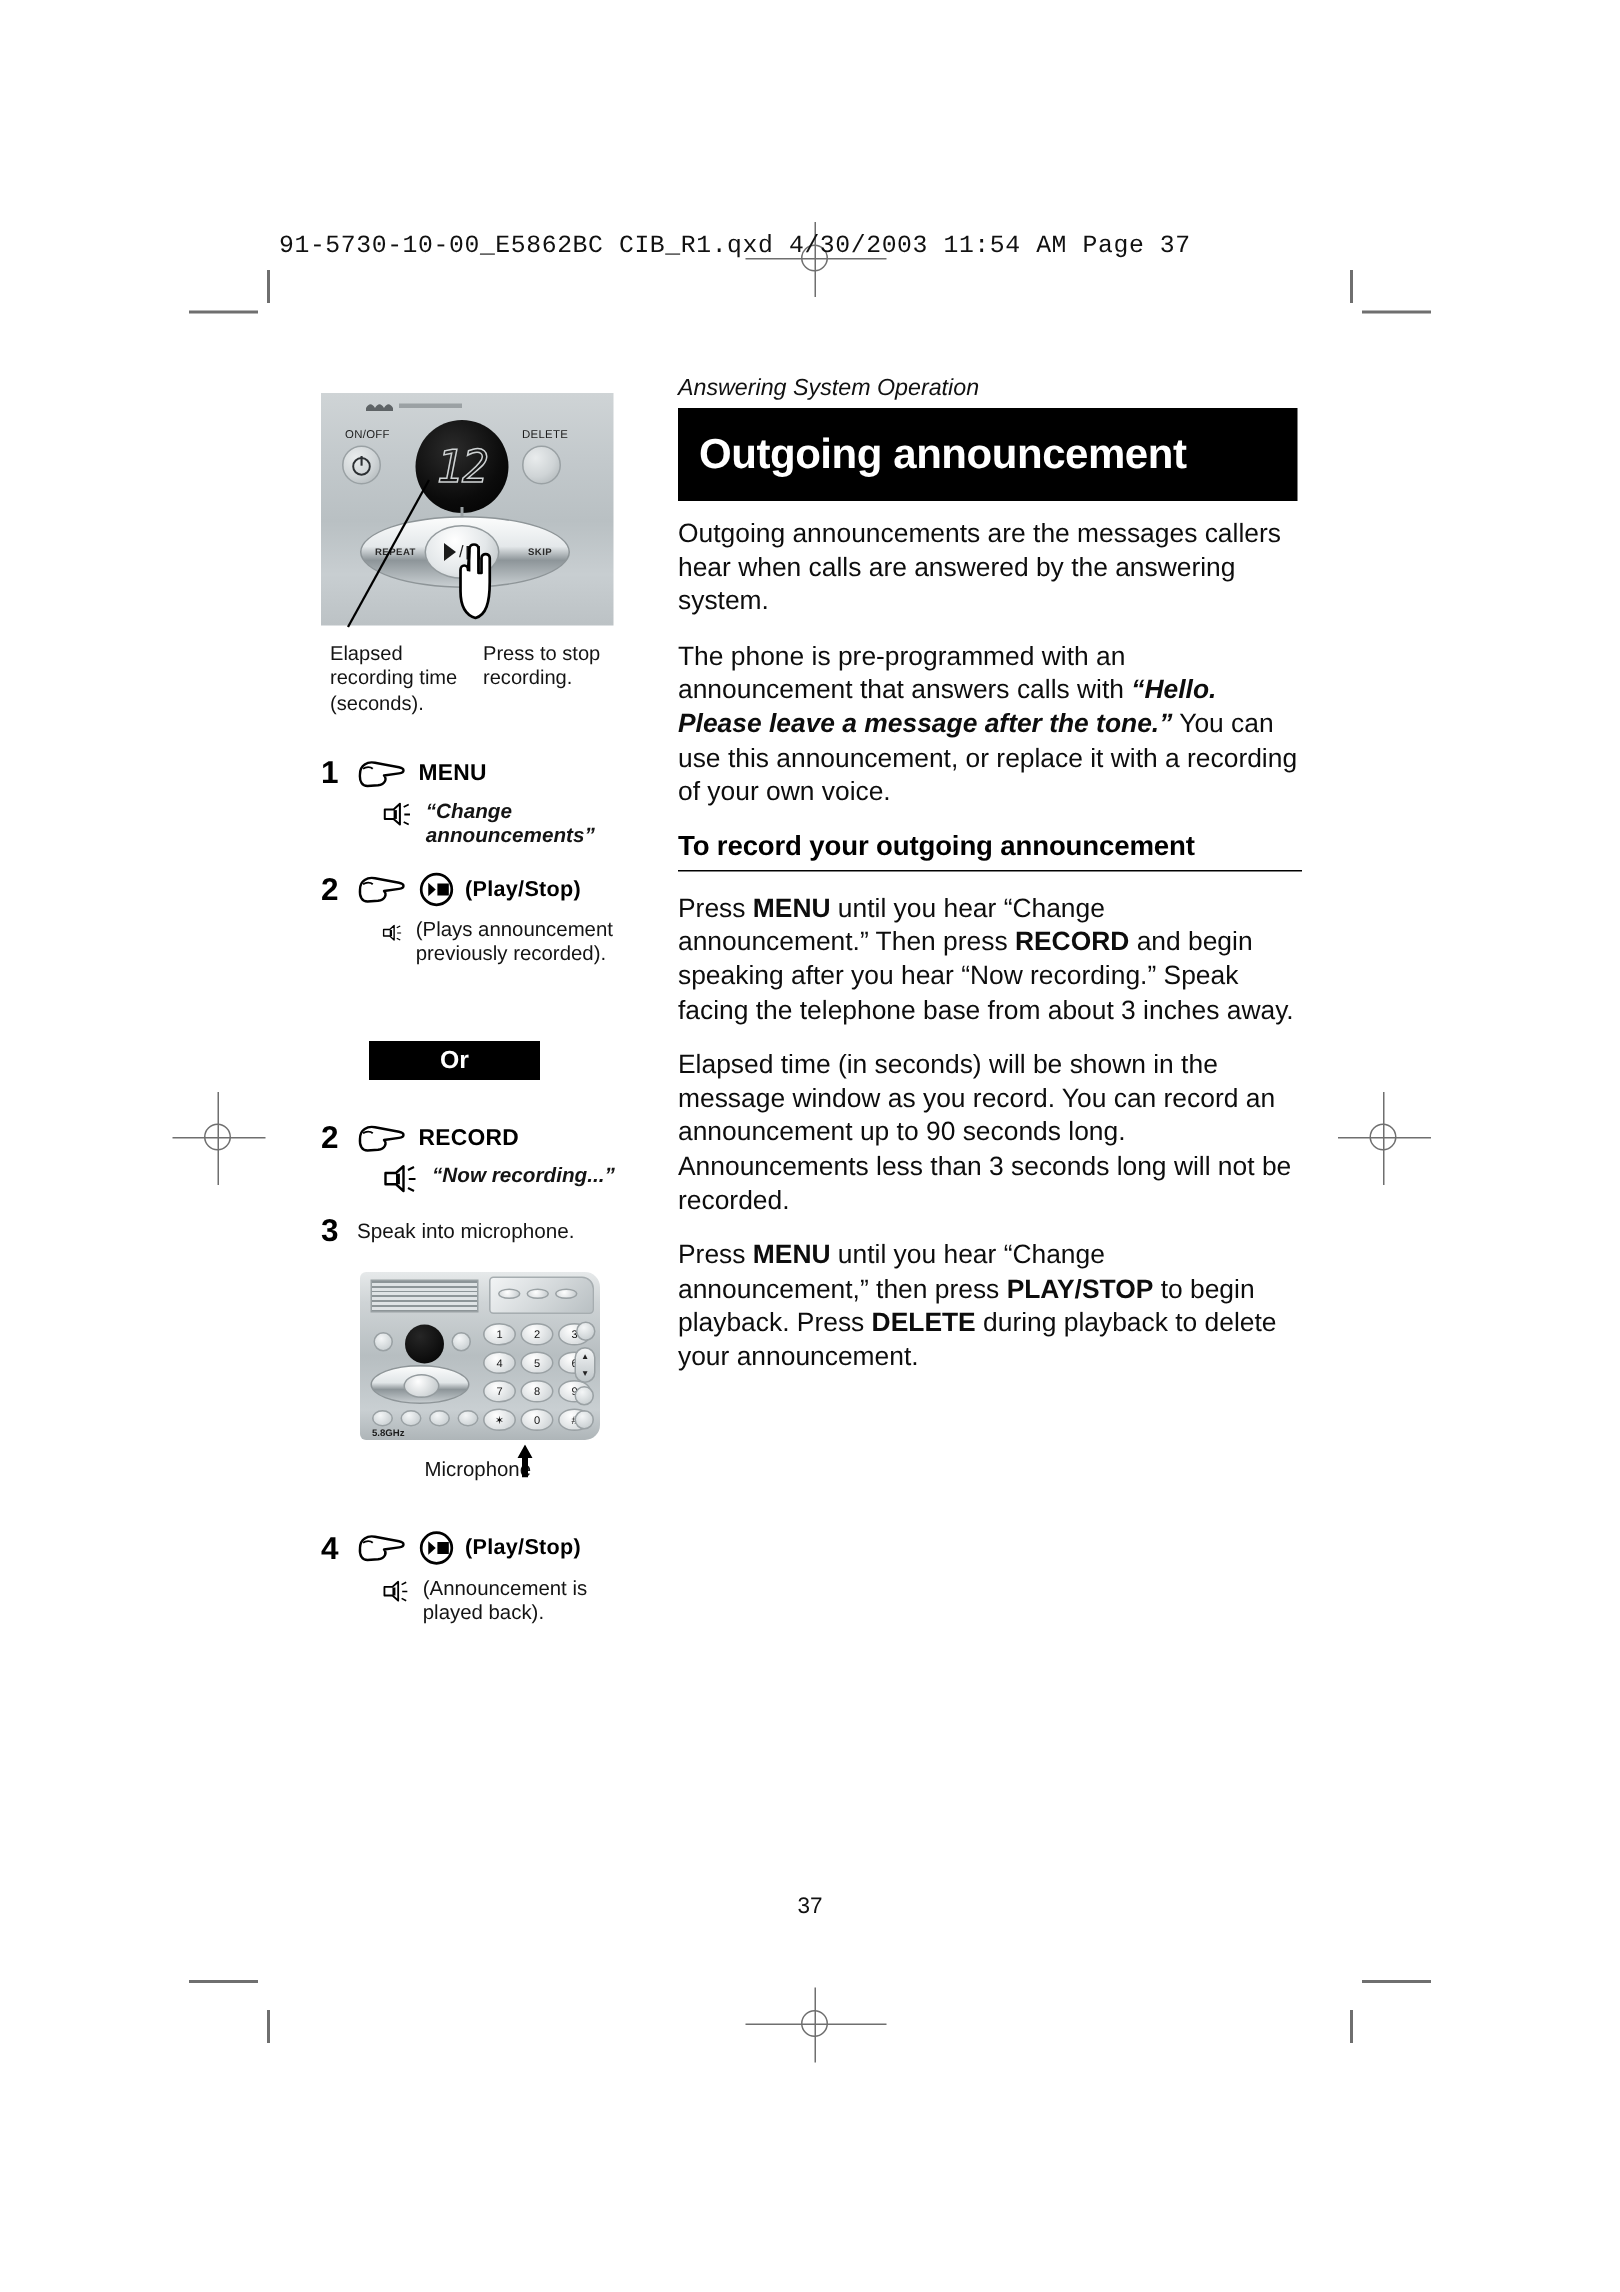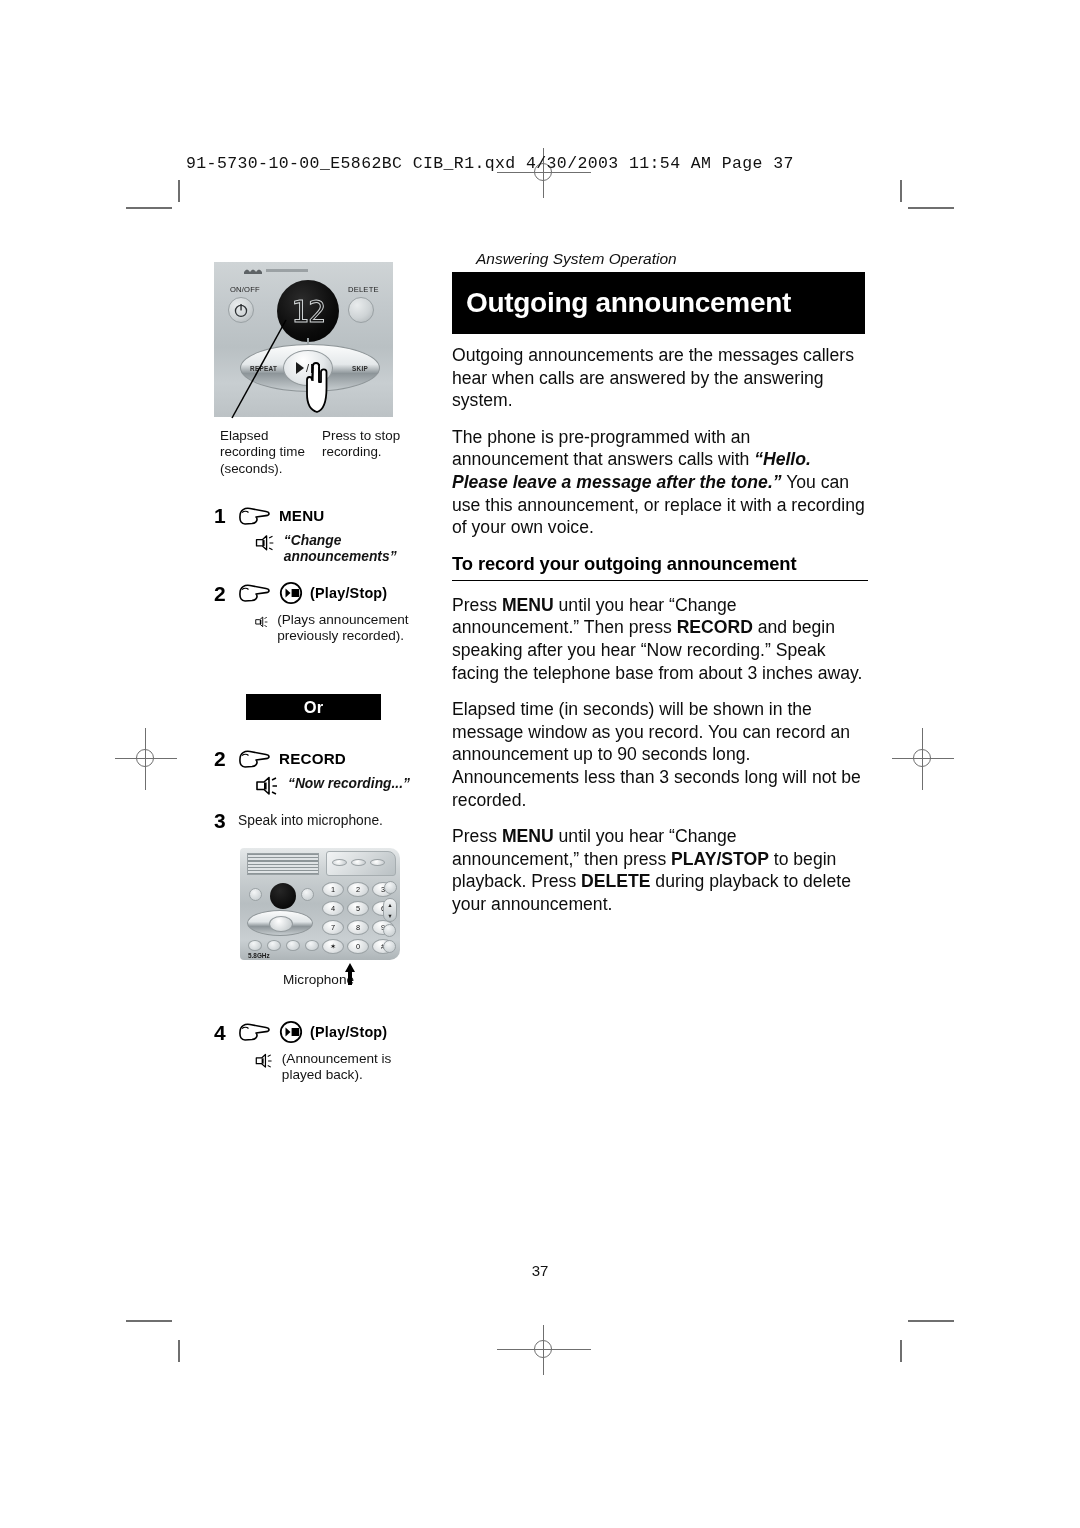--- a/index.html
+++ b/index.html
@@ -49,21 +49,21 @@
     letter-spacing: 0.4px;
     color: #111;
     white-space: nowrap;
   }
 
   
   .page { position: absolute; left: 0; top: 0; width: 1080px; height: 1528px; }
 
   .running-head {
     position: absolute;
-    left: 476px; top: 250px;
+    left: 452px; top: 250px;
     font-size: 15.5px;
     font-style: italic;
     color: #111;
   }
 
   .title-bar {
     position: absolute;
     left: 452px; top: 272px;
     width: 413px; height: 62px;
     background: #000;
@@ -99,21 +99,21 @@
     padding-bottom: 5px;
     border-bottom: 1.6px solid #000;
     letter-spacing: -0.1px;
   }
   .subhead-wrap { margin-top: 6px; margin-bottom: 13px; }
 
   
   .panel {
     position: absolute;
     left: 214px; top: 262px;
-    width: 179px; height: 155px;
+    width: 195px; height: 155px;
     background: linear-gradient(180deg,#cfd4d6 0%,#c3c9cc 28%,#b9c0c3 55%,#c8ced1 78%,#bcc2c5 100%);
     overflow: hidden;
   }
   .panel .brandlogo {
     position: absolute; left: 28px; top: 4px;
     width: 68px; height: 9px;
     opacity: .75;
   }
   .panel .lbl {
     position: absolute;
@@ -136,20 +136,21 @@
     position: absolute;
     left: 63px; top: 18px;
     width: 62px; height: 62px;
     border-radius: 50%;
     background: radial-gradient(circle at 40% 32%, #2b2b2b 0%, #0b0b0b 60%, #000 100%);
     display: flex; align-items: center; justify-content: center;
   }
   .panel .display .digits {
     font-family: "DejaVu Sans Mono", monospace;
     font-size: 30px;
+    font-style: italic;
     font-weight: 300;
     color: transparent;
     -webkit-text-stroke: 1px #cfd3d4;
     letter-spacing: -1px;
   }
   .panel .oval {
     position: absolute;
     left: 26px; top: 82px;
     width: 140px; height: 48px;
     border-radius: 50%;
@@ -226,21 +227,21 @@
 
   .speak-row { display: flex; align-items: flex-start; gap: 8px; margin: 7px 0 0 40px; }
   .speak-text {
     font-size: 13.6px; line-height: 16px; color: #141414;
   }
   .speak-text.ital { font-style: italic; font-weight: bold; font-size: 13.8px; }
 
   .or-bar {
     position: absolute;
     left: 246px; top: 694px;
-    width: 135px; height: 26px;
+    width: 114px; height: 26px;
     background: #000;
     color: #fff;
     font-size: 16.5px;
     font-weight: bold;
     display: flex; align-items: center; justify-content: center;
   }
 
   .steps2 { position: absolute; left: 214px; top: 748px; width: 216px; }
 
   .step3-row { display: flex; align-items: center; gap: 9px; margin-top: 14px; }

